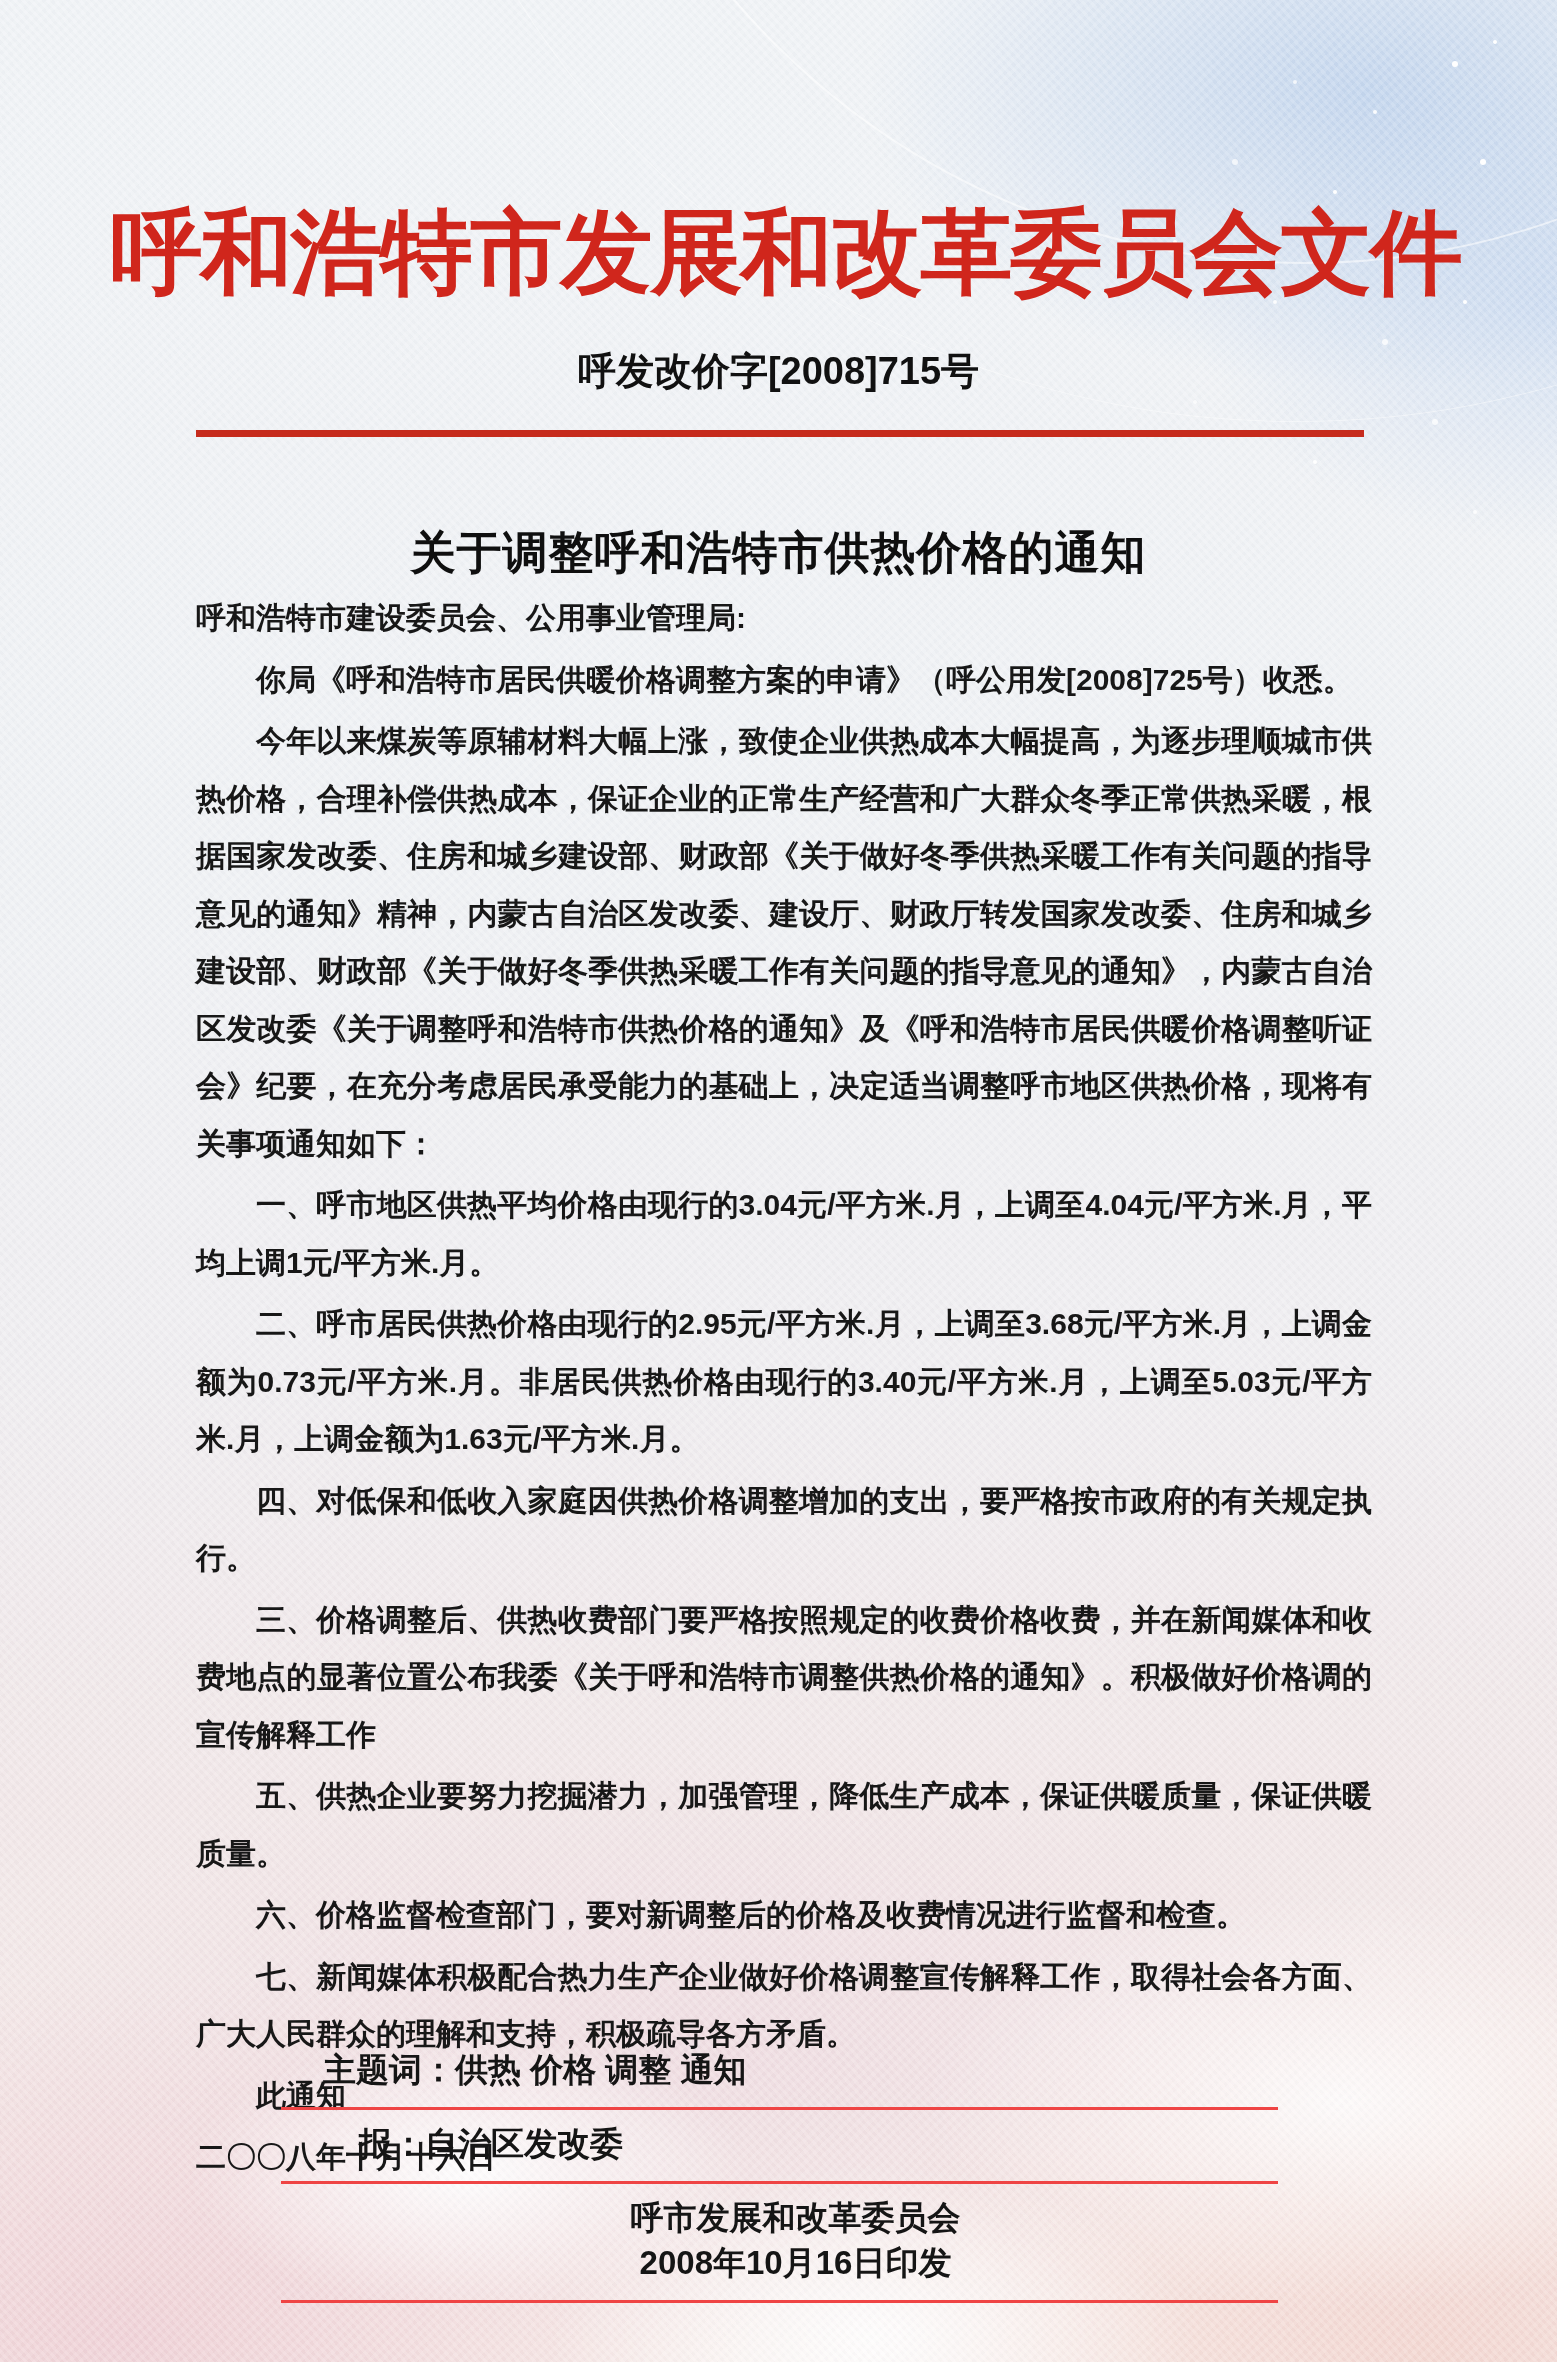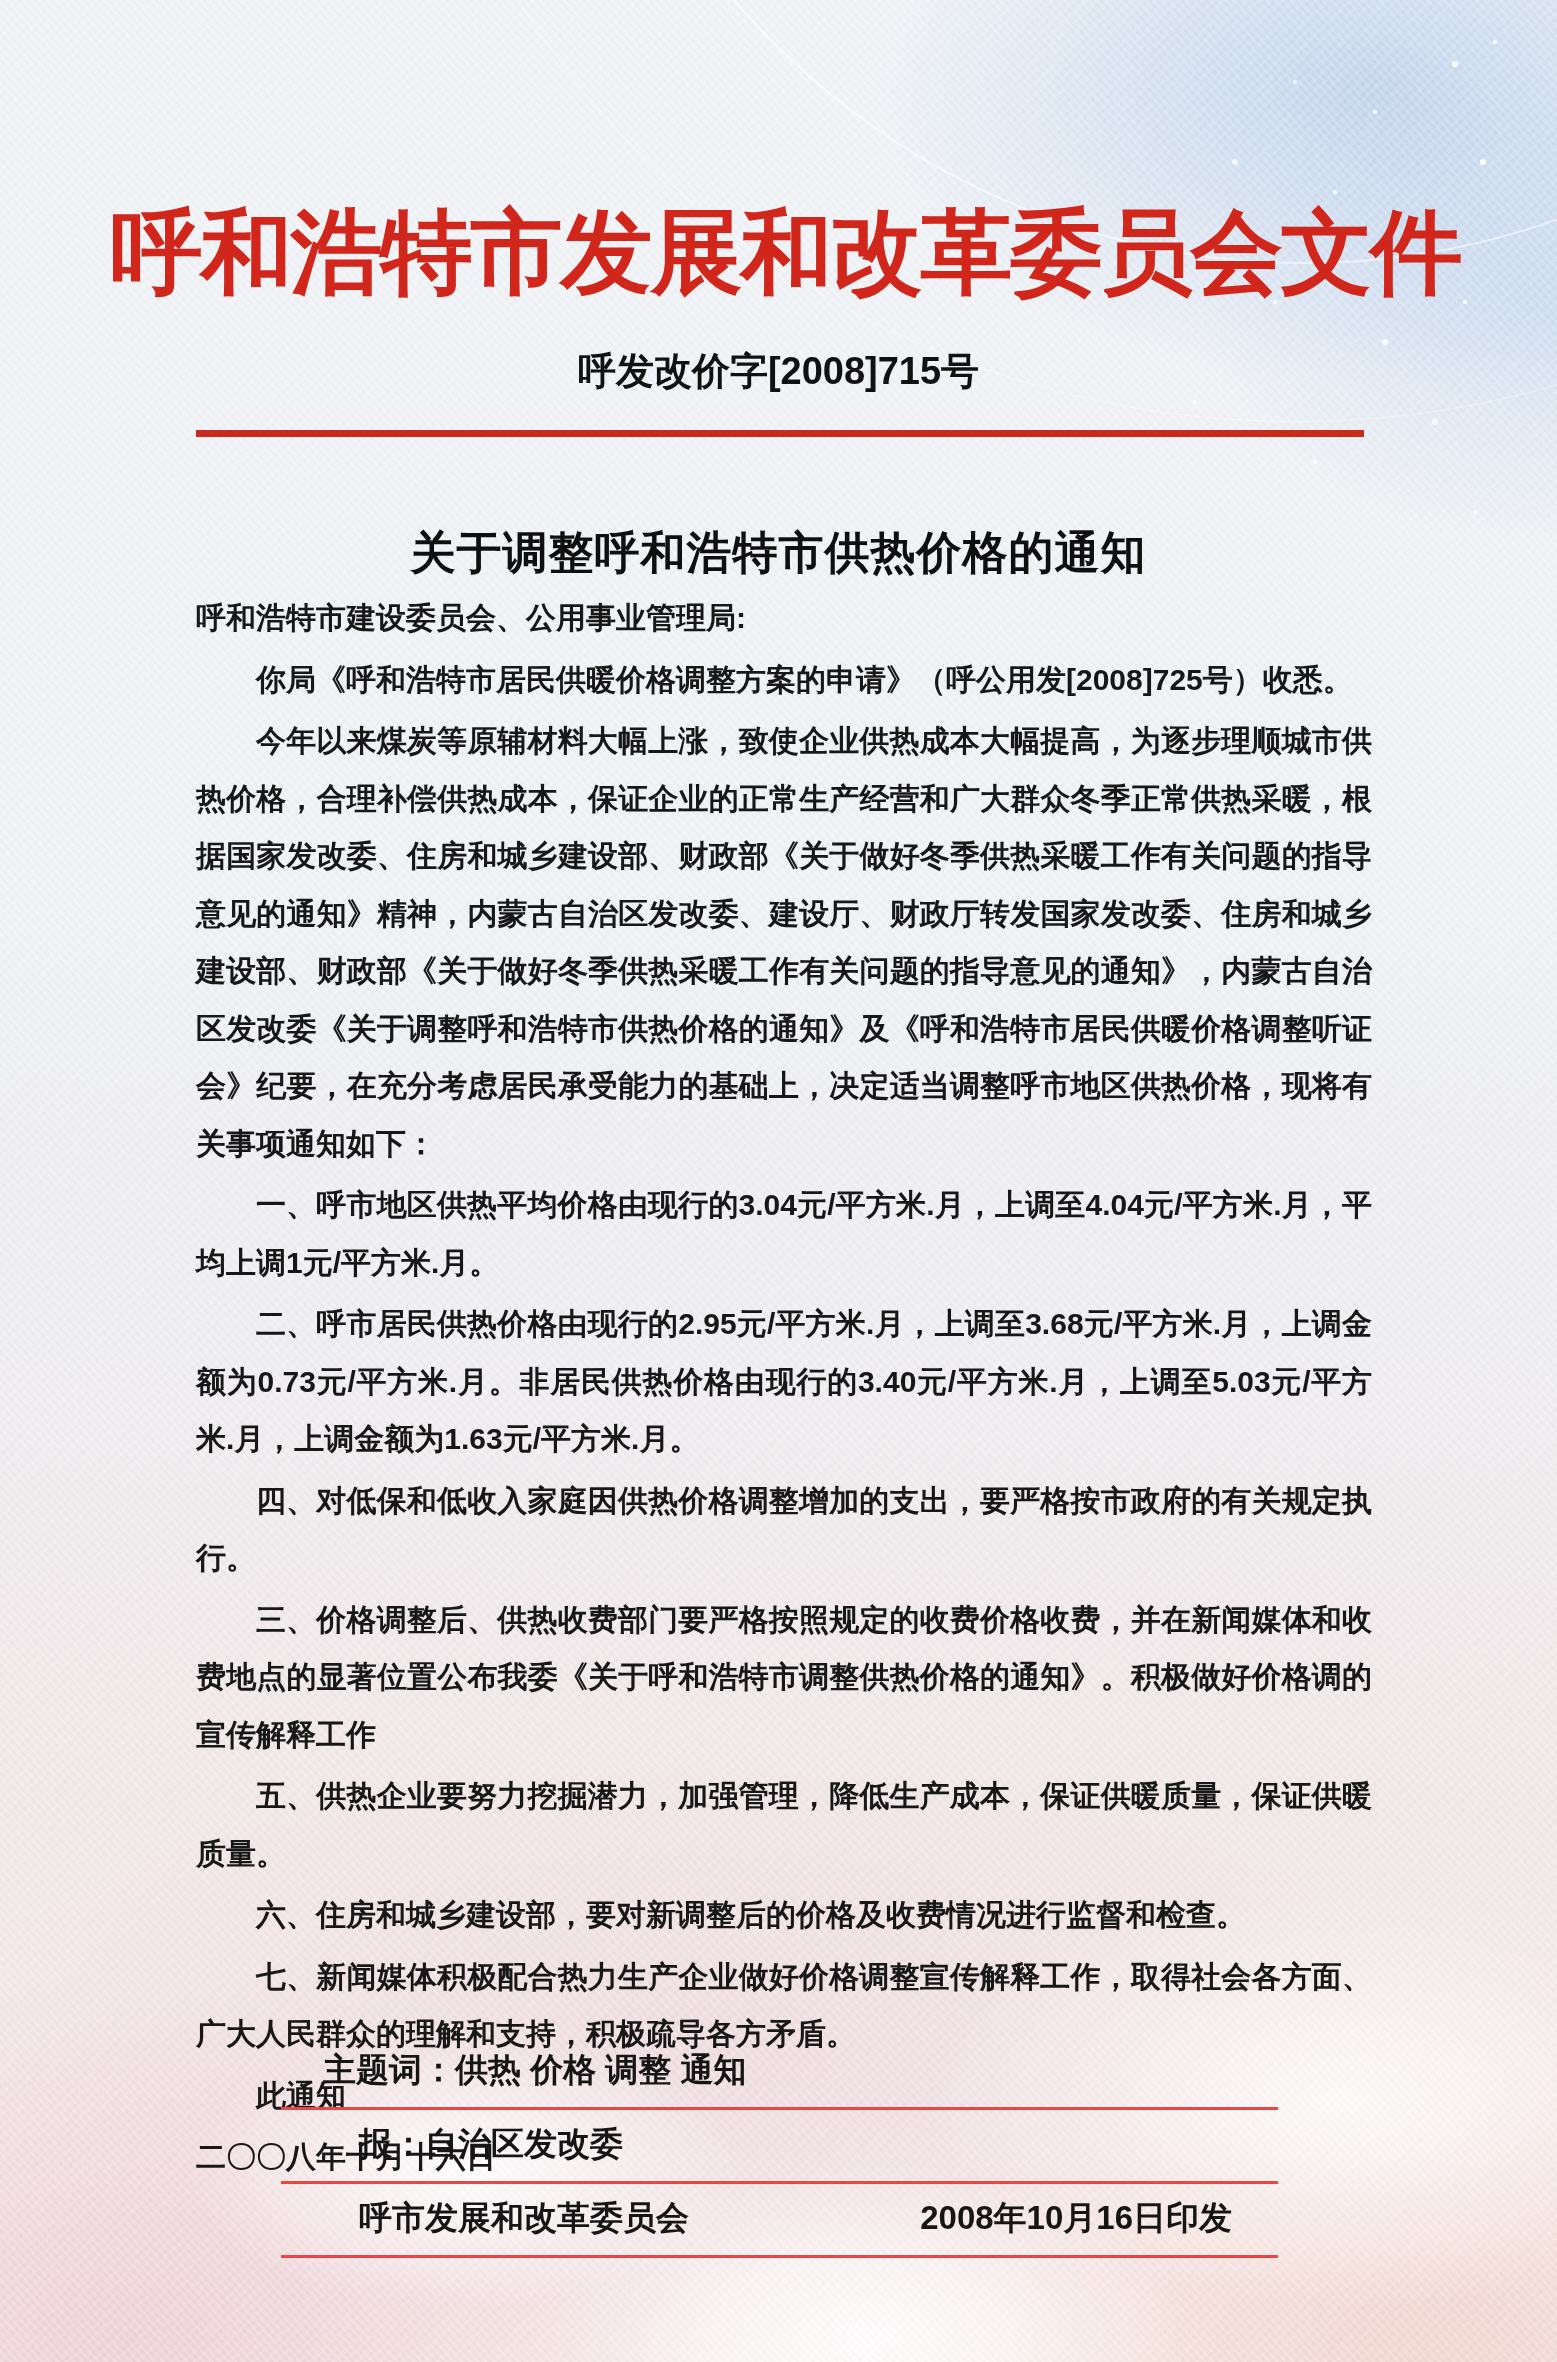--- a/index.html
+++ b/index.html
@@ -55,21 +55,21 @@
   .notice-body p{margin:4px;}
   .para{text-indent:2em;}
   .date-line{margin:0;text-align:left;text-indent:0;}
   .doc-footer{
     position:absolute;top:2046px;left:281px;width:997px;
     font-size:33px;font-weight:bold;color:#151515;
   }
   .f-row{border-bottom:3px solid #ef4444;}
   .f-row1{padding:2px 0 14px 42px;}
   .f-row2{padding:12px 0 14px 78px;}
-  .f-row3{display:flex;justify-content:space-between;align-items:center;padding:12px 46px 14px 78px;}
+  .f-row3{display:flex;justify-content:space-between;align-items:center;padding:12px 46px 14px 78px;flex-direction:column;}
 </style>
 </head>
 <body>
 
 <div class="texture"></div>
 <div class="arc arc1"></div>
 <div class="arc arc2"></div>
 <div class="sparkles"></div>
 
 <div class="org-title">呼和浩特市发展和改革委员会文件</div>
@@ -80,21 +80,21 @@
 <div class="notice-body">
   <p class="salutation">呼和浩特市建设委员会、公用事业管理局:</p>
   <div>
       <p class="para">你局《呼和浩特市居民供暖价格调整方案的申请》（呼公用发[2008]725号）收悉。</p>
       <p class="para">今年以来煤炭等原辅材料大幅上涨，致使企业供热成本大幅提高，为逐步理顺城市供热价格，合理补偿供热成本，保证企业的正常生产经营和广大群众冬季正常供热采暖，根据国家发改委、住房和城乡建设部、财政部《关于做好冬季供热采暖工作有关问题的指导意见的通知》精神，内蒙古自治区发改委、建设厅、财政厅转发国家发改委、住房和城乡建设部、财政部《关于做好冬季供热采暖工作有关问题的指导意见的通知》，内蒙古自治区发改委《关于调整呼和浩特市供热价格的通知》及《呼和浩特市居民供暖价格调整听证会》纪要，在充分考虑居民承受能力的基础上，决定适当调整呼市地区供热价格，现将有关事项通知如下：</p>
       <p class="para">一、呼市地区供热平均价格由现行的3.04元/平方米.月，上调至4.04元/平方米.月，平均上调1元/平方米.月。</p>
       <p class="para">二、呼市居民供热价格由现行的2.95元/平方米.月，上调至3.68元/平方米.月，上调金额为0.73元/平方米.月。非居民供热价格由现行的3.40元/平方米.月，上调至5.03元/平方米.月，上调金额为1.63元/平方米.月。</p>
       <p class="para">四、对低保和低收入家庭因供热价格调整增加的支出，要严格按市政府的有关规定执行。</p>
       <p class="para">三、价格调整后、供热收费部门要严格按照规定的收费价格收费，并在新闻媒体和收费地点的显著位置公布我委《关于呼和浩特市调整供热价格的通知》。积极做好价格调的宣传解释工作</p>
       <p class="para">五、供热企业要努力挖掘潜力，加强管理，降低生产成本，保证供暖质量，保证供暖质量。</p>
-      <p class="para">六、住房和城乡建设部，要对新调整后的价格及收费情况进行监督和检查。</p>
+      <p class="para">六、价格监督检查部门，要对新调整后的价格及收费情况进行监督和检查。</p>
       <p class="para">七、新闻媒体积极配合热力生产企业做好价格调整宣传解释工作，取得社会各方面、广大人民群众的理解和支持，积极疏导各方矛盾。</p>
     </div>
   <p class="para">此通知</p>
   <p class="date-line">二〇〇八年十月十六日</p>
 </div>
 
 <div class="doc-footer">
   <div class="f-row f-row1">主题词：供热 价格 调整 通知</div>
   <div class="f-row f-row2">报：自治区发改委</div>
   <div class="f-row f-row3">

